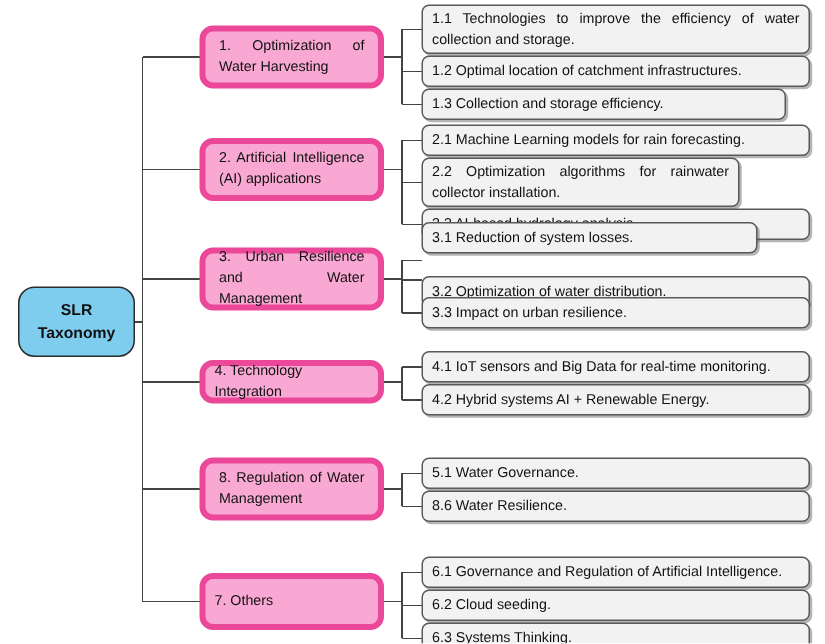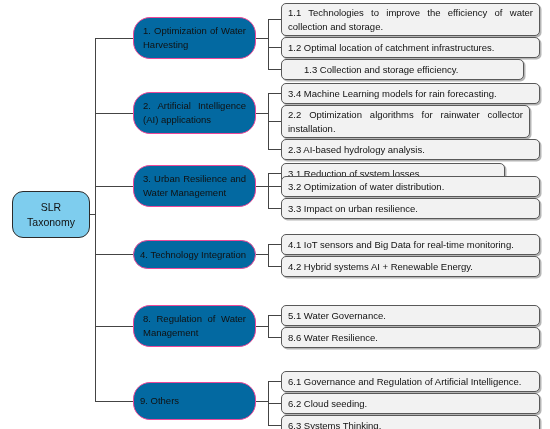--- a/index.html
+++ b/index.html
@@ -38,30 +38,31 @@
   }
   .node-root {
     background: #7ECDEE;
     border: 1px solid #2b2b2b;
     border-radius: 11px;
     justify-content: flex-end;
     text-align: center;
     font-size: 10.5px;
     line-height: 1.35;
     color: #111111;
+    font-weight: bold;
   }
   .node-root .label {
     width: 100%;
     padding: 0 6px;
     white-space: pre-line;
   }
   .node-branch {
-    background: #0369a1;
-    border: 1px solid #ec4899;
-    border-radius: 17px;
+    background: #f9a8d4;
+    border: 4px solid #ec4899;
+    border-radius: 9px;
     font-size: 9.5px;
     line-height: 1.45;
     color: #111111;
   }
   .node-branch .label {
     width: 100%;
     padding: 0 9px;
     text-align: justify;
     text-align-last: left;
     hyphens: none;
@@ -138,42 +139,42 @@
       </div>
       <div class="node node-branch" style="left: 133px; top: 17px; width: 123px; height: 42px;">
         <span class="label">1. Optimization of Water Harvesting</span>
       </div>
       <div class="node node-leaf" style="left: 281px; top: 3px; width: 259px; height: 33px;">
         <span class="label">1.1    Technologies to improve the efficiency of water collection and storage.</span>
       </div>
       <div class="node node-leaf single" style="left: 281px; top: 37px; width: 259px; height: 21px;">
         <span class="label">1.2 Optimal location of catchment infrastructures.</span>
       </div>
-      <div class="node node-leaf single" style="left: 281px; top: 59px; width: 243px; height: 21px; padding-left: 16px;">
+      <div class="node node-leaf single" style="left: 281px; top: 59px; width: 243px; height: 21px;">
         <span class="label">1.3 Collection and storage efficiency.</span>
       </div>
       <div class="node node-branch" style="left: 133px; top: 92px; width: 123px; height: 42px;">
         <span class="label">2. Artificial Intelligence (AI) applications</span>
       </div>
       <div class="node node-leaf single" style="left: 281px; top: 83px; width: 259px; height: 21px;">
-        <span class="label">3.4  Machine Learning models for rain forecasting.</span>
-      </div>
-      <div class="node node-leaf" style="left: 281px; top: 105px; width: 249px; height: 33px;">
+        <span class="label">2.1  Machine Learning models for rain forecasting.</span>
+      </div>
+      <div class="node node-leaf" style="left: 281px; top: 105px; width: 212px; height: 33px;">
         <span class="label">2.2    Optimization algorithms for rainwater collector installation.</span>
       </div>
       <div class="node node-leaf single" style="left: 281px; top: 139px; width: 259px; height: 21px;">
         <span class="label">2.3 AI-based hydrology analysis.</span>
       </div>
       <div class="node node-branch" style="left: 133px; top: 165px; width: 123px; height: 42px;">
         <span class="label">3. Urban Resilience and Water Management</span>
       </div>
-      <div class="node node-leaf single" style="left: 281px; top: 163px; width: 224px; height: 21px;">
+      <div class="node node-leaf single" style="left: 281px; top: 148px; width: 224px; height: 21px;">
         <span class="label">3.1  Reduction of system losses.</span>
       </div>
-      <div class="node node-leaf single" style="left: 281px; top: 176px; width: 259px; height: 21px;">
+      <div class="node node-leaf single" style="left: 281px; top: 184px; width: 259px; height: 21px;">
         <span class="label">3.2 Optimization of water distribution.</span>
       </div>
       <div class="node node-leaf single" style="left: 281px; top: 198px; width: 259px; height: 21px;">
         <span class="label">3.3 Impact on urban resilience.</span>
       </div>
       <div class="node node-branch single" style="left: 133px; top: 240px; width: 123px; height: 29px;">
         <span class="label">4. Technology Integration</span>
       </div>
       <div class="node node-leaf single" style="left: 281px; top: 234px; width: 259px; height: 21px;">
         <span class="label">4.1 IoT sensors and Big Data for real-time monitoring.</span>
@@ -184,21 +185,21 @@
       <div class="node node-branch" style="left: 133px; top: 305px; width: 123px; height: 42px;">
         <span class="label">8. Regulation of Water Management</span>
       </div>
       <div class="node node-leaf single" style="left: 281px; top: 305px; width: 259px; height: 21px;">
         <span class="label">5.1 Water Governance.</span>
       </div>
       <div class="node node-leaf single" style="left: 281px; top: 327px; width: 259px; height: 21px;">
         <span class="label">8.6 Water Resilience.</span>
       </div>
       <div class="node node-branch single" style="left: 133px; top: 382px; width: 123px; height: 38px;">
-        <span class="label">9. Others</span>
+        <span class="label">7. Others</span>
       </div>
       <div class="node node-leaf single" style="left: 281px; top: 371px; width: 259px; height: 21px;">
         <span class="label">6.1 Governance and Regulation of Artificial Intelligence.</span>
       </div>
       <div class="node node-leaf single" style="left: 281px; top: 393px; width: 259px; height: 21px;">
         <span class="label">6.2 Cloud seeding.</span>
       </div>
       <div class="node node-leaf single" style="left: 281px; top: 415px; width: 259px; height: 21px;">
         <span class="label">6.3 Systems Thinking.</span>
       </div>

